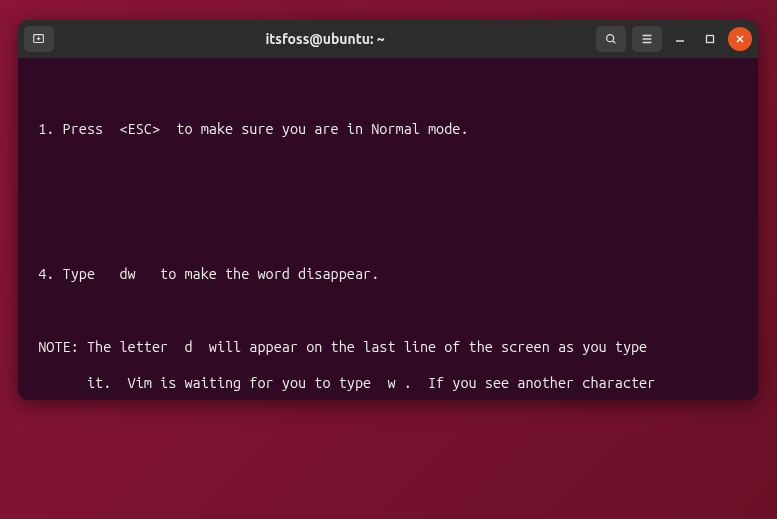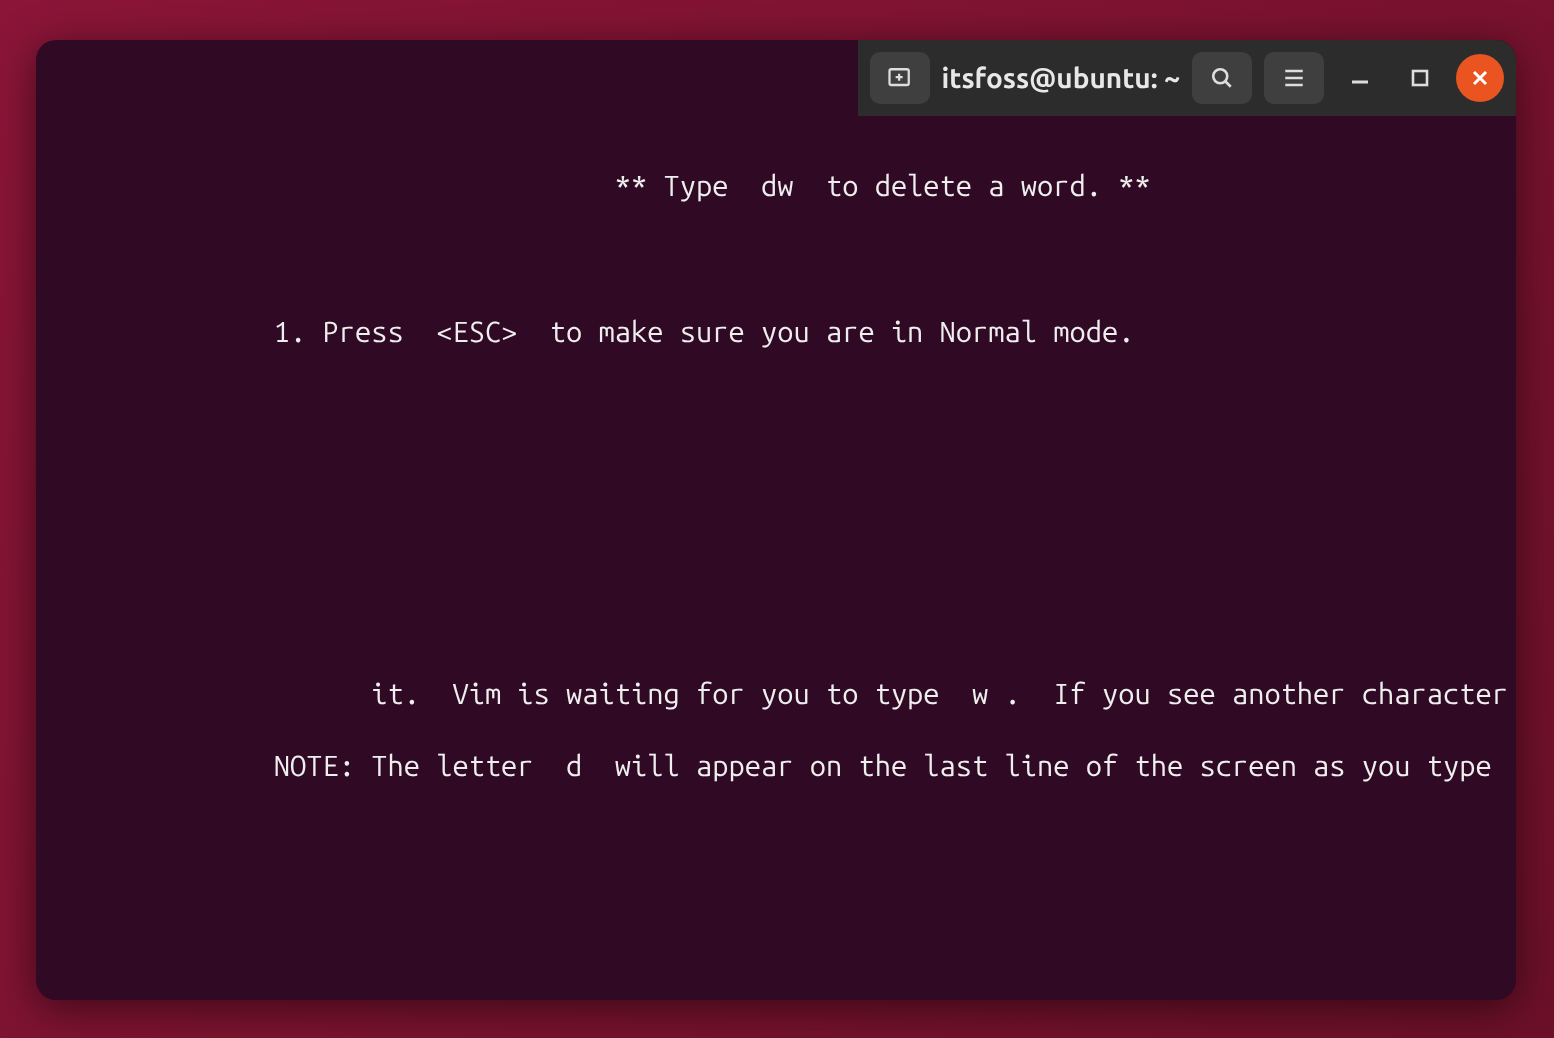--- a/index.html
+++ b/index.html
@@ -9,28 +9,27 @@
       background: linear-gradient(135deg, #8b1538 0%, #6b1028 100%);
       font-family: "Ubuntu Mono", "DejaVu Sans Mono", monospace;
       overflow: hidden;
       position: relative;
     }
     .window {
       position: absolute;
       top: 20px;
       left: 18px;
       width: 740px;
-      height: 480px;
+      height: 380px;
       background: #300a24;
       border-radius: 10px;
       box-shadow: 0 4px 20px rgba(0,0,0,0.5);
       display: flex;
       flex-direction: column;
       overflow: hidden;
-      align-items: flex-end;
     }
     .titlebar {
       height: 38px;
       background: #2c2c2c;
       display: flex;
       align-items: center;
       padding: 0 6px;
       gap: 6px;
     }
     .tb-left { display: flex; align-items: center; gap: 6px; }
@@ -121,29 +120,29 @@
       <div class="win-ctrl win-close">
         <svg width="10" height="10" viewBox="0 0 10 10">
           <line x1="2" y1="2" x2="8" y2="8" stroke="#fff" stroke-width="1.5"></line>
           <line x1="8" y1="2" x2="2" y2="8" stroke="#fff" stroke-width="1.5"></line>
         </svg>
       </div>
     </div>
   </div>
 
   <div class="terminal">
-<div class="line">                       ** Type  dw  to delete a word. **</div>
 <div class="line"> </div>
 <div class="line">  1. Press  &lt;ESC&gt;  to make sure you are in Normal mode.</div>
 <div class="line"> </div>
 <div class="line"> </div>
 <div class="line"> </div>
+<div class="line">  4. Type   dw   to make the word disappear.</div>
 <div class="line"> </div>
+<div class="line">  NOTE: The letter  d  will appear on the last line of the screen as you type</div>
 <div class="line">        it.  Vim is waiting for you to type  w .  If you see another character</div>
-<div class="line">  NOTE: The letter  d  will appear on the last line of the screen as you type</div>
 
 
 
 
 
 
 
 
 
 

